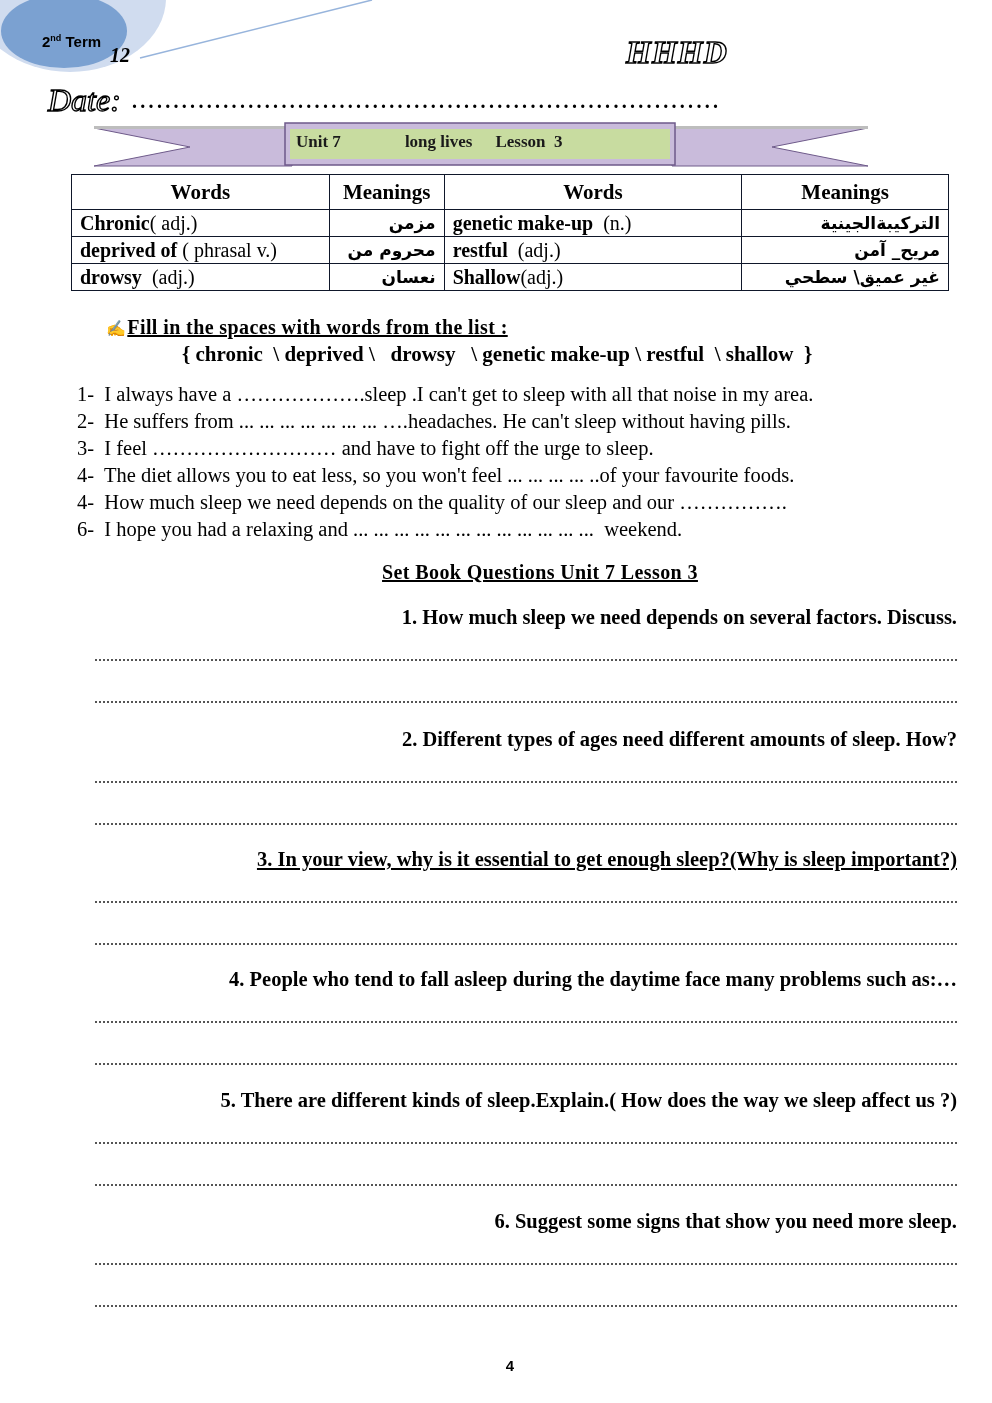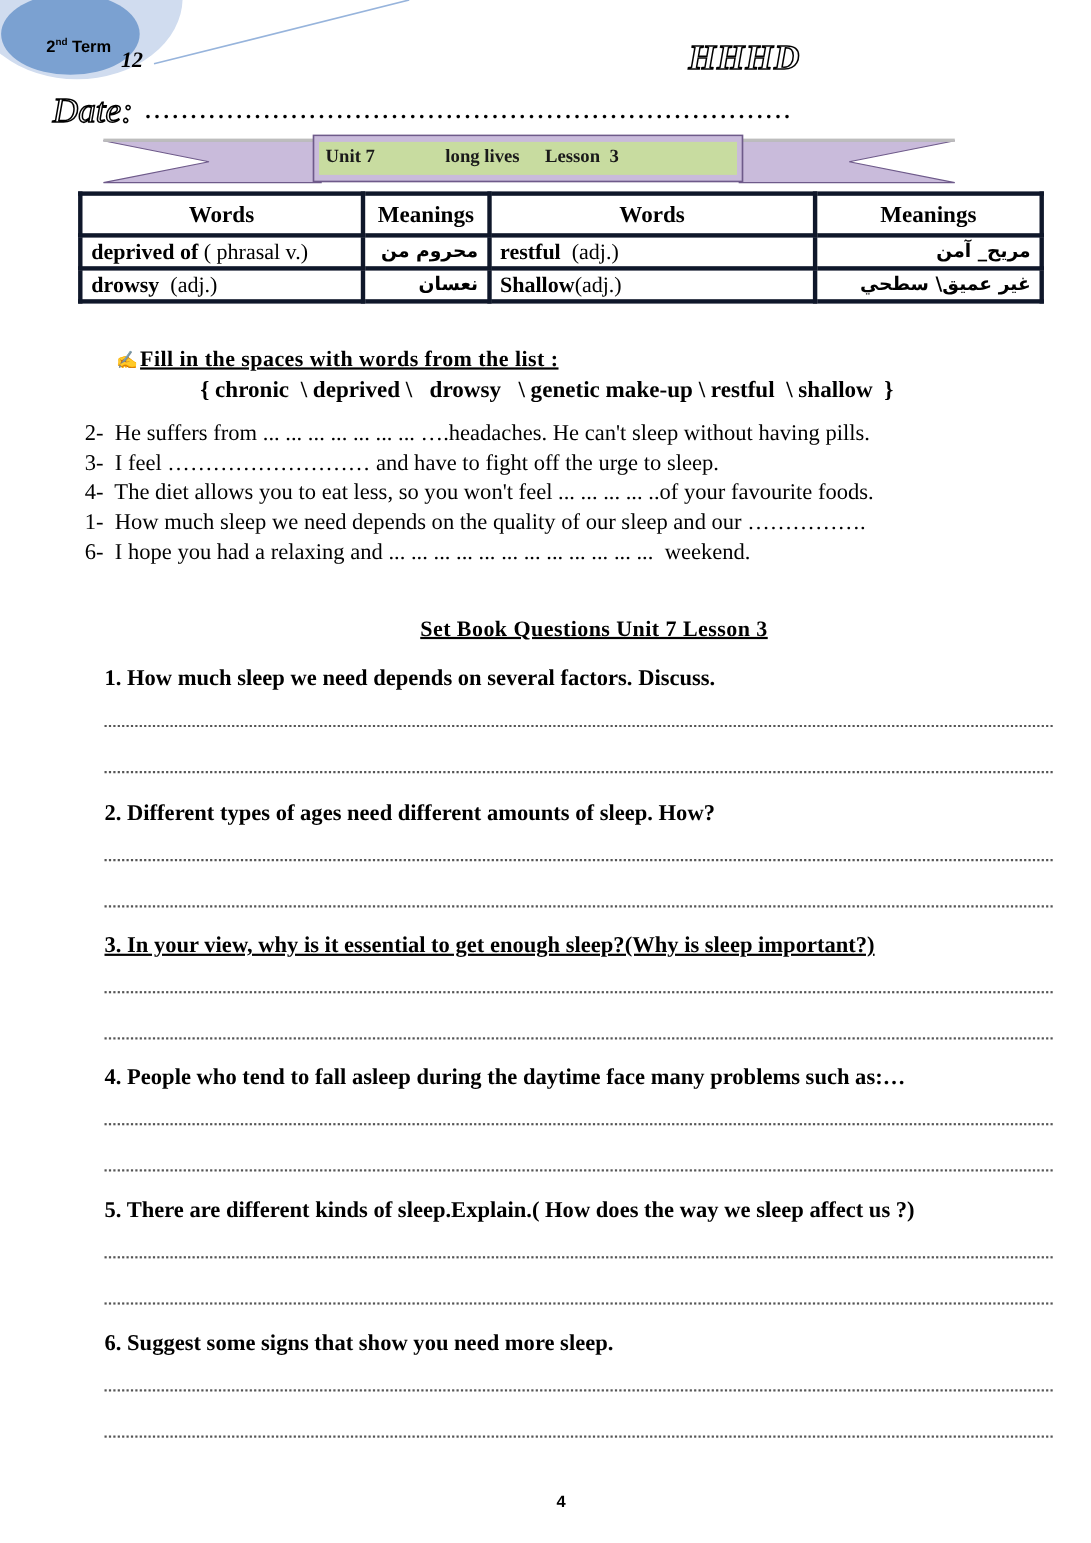--- a/index.html
+++ b/index.html
@@ -16,37 +16,37 @@
   .date-dots { position: absolute; left: 84px; top: 8px; font-family: "Liberation Serif", serif; font-size: 20px; font-weight: bold; letter-spacing: 3.3px; white-space: nowrap; overflow: hidden; width: 690px; }
 
   .banner { position: absolute; left: 92px; top: 122px; width: 778px; height: 48px; }
   .banner-text { position: absolute; left: 290px; top: 127px; width: 378px; height: 30px; display: flex; align-items: center; font-family: "Liberation Serif", serif; font-weight: bold; font-size: 17px; color: #1a1a1a; }
   .banner-text span { white-space: pre; }
   .bt-unit { margin-left: 6px; }
   .bt-title { margin-left: 64px; }
   .bt-lesson { margin-left: 23px; }
 
   table.vocab { position: absolute; left: 71px; top: 174px; width: 878px; border-collapse: collapse; font-family: "Liberation Serif", serif; font-size: 20px; }
-  table.vocab th, table.vocab td { border: 4px solid #0f172a; padding: 0 8px; height: 26px; line-height: 26px; }
+  table.vocab th, table.vocab td { border: 1px solid #0f172a; padding: 0 8px; height: 26px; line-height: 26px; }
   table.vocab th { font-weight: bold; font-size: 21px; text-align: center; height: 34px; }
   table.vocab td.word { text-align: left; }
   table.vocab td.word b { font-weight: bold; }
   table.vocab td.meaning { text-align: right; direction: rtl; font-family: "DejaVu Sans", sans-serif; font-size: 17px; font-weight: bold; }
   col.c1 { width: 258px; } col.c2 { width: 115px; } col.c3 { width: 298px; } col.c4 { width: 207px; }
 
   .fill-heading { position: absolute; left: 106px; top: 316px; font-family: "Liberation Serif", serif; font-weight: bold; font-size: 20px; text-decoration: underline; letter-spacing: 0.4px; }
   .fill-heading .pencil { display: inline-block; font-size: 16px; margin-right: 1px; }
   .word-list { position: absolute; left: 158px; top: 342px; font-family: "Liberation Serif", serif; font-weight: bold; font-size: 21px; white-space: pre; margin-left: 24px; }
 
   .exercises { position: absolute; left: 77px; top: 381px; font-family: "Liberation Serif", serif; font-size: 20.5px; line-height: 27px; }
   .exercises .ex { white-space: pre; }
 
   .sb-heading { position: absolute; left: 0; width: 1080px; top: 561px; text-align: center; font-family: "Liberation Serif", serif; font-weight: bold; font-size: 20px; text-decoration: underline; letter-spacing: 0.4px; }
 
-  .q-block { position: absolute; left: 95px; width: 862px; }
+  .q-block { position: absolute; left: 95px; width: 862px; text-align: right; }
   .q-text { font-family: "Liberation Serif", serif; font-weight: bold; font-size: 20.5px; line-height: 24px; white-space: nowrap; }
   .answer-line { height: 40px; border-bottom: 2px dotted #555; margin-top: 0; }
   .answer-line.first { height: 30px; }
   .answer-line.second { height: 40px; }
 
   .page-number { position: absolute; left: 0; width: 1020px; top: 1357px; text-align: center; font-family: "Liberation Sans", sans-serif; font-weight: bold; font-size: 15px; }
 </style>
 </head>
 <body>
 
@@ -89,44 +89,51 @@
   <thead>
     <tr>
       <th>Words</th>
       <th>Meanings</th>
       <th>Words</th>
       <th>Meanings</th>
     </tr>
   </thead>
   <tbody>
     <tr>
+      <td class="word"><b>Chronic</b><span style="white-space:pre">( adj.)</span></td>
+      <td class="meaning">مزمن</td>
+      <td class="word"><b>genetic make-up</b><span style="white-space:pre">  (n.)</span></td>
+      <td class="meaning">التركيبةالجينية</td>
+    </tr>
+    <tr>
       <td class="word"><b>deprived of</b><span style="white-space:pre"> ( phrasal v.)</span></td>
       <td class="meaning">محروم من</td>
       <td class="word"><b>restful</b><span style="white-space:pre">  (adj.)</span></td>
       <td class="meaning">مريح_ آمن</td>
     </tr>
     <tr>
       <td class="word"><b>drowsy</b><span style="white-space:pre">  (adj.)</span></td>
       <td class="meaning">نعسان</td>
       <td class="word"><b>Shallow</b><span style="white-space:pre">(adj.)</span></td>
       <td class="meaning">غير عميق\ سطحي</td>
     </tr>
   </tbody>
 </table>
 
 <div class="fill-heading">
   <span class="pencil">✍</span><span>Fill in the spaces with words from the list :</span>
 </div>
 <div class="word-list">{ chronic  \ deprived \   drowsy   \ genetic make-up \ restful  \ shallow  }</div>
 
 <div class="exercises">
+  <div class="ex">1-  I always have a ……………….sleep .I can't get to sleep with all that noise in my area.</div>
   <div class="ex">2-  He suffers from ... ... ... ... ... ... ... ….headaches. He can't sleep without having pills.</div>
   <div class="ex">3-  I feel ……………………… and have to fight off the urge to sleep.</div>
   <div class="ex">4-  The diet allows you to eat less, so you won't feel ... ... ... ... ..of your favourite foods.</div>
-  <div class="ex">1-  How much sleep we need depends on the quality of our sleep and our …………….</div>
+  <div class="ex">4-  How much sleep we need depends on the quality of our sleep and our …………….</div>
   <div class="ex">6-  I hope you had a relaxing and ... ... ... ... ... ... ... ... ... ... ... ...  weekend.</div>
 </div>
 
 <div class="sb-heading">Set Book Questions Unit 7 Lesson 3</div>
 
 <div class="q-block" style="top:605px;">
   <div class="q-text">1. How much sleep we need depends on several factors. Discuss.</div>
   <div class="answer-line first"></div>
   <div class="answer-line second"></div>
 </div>

